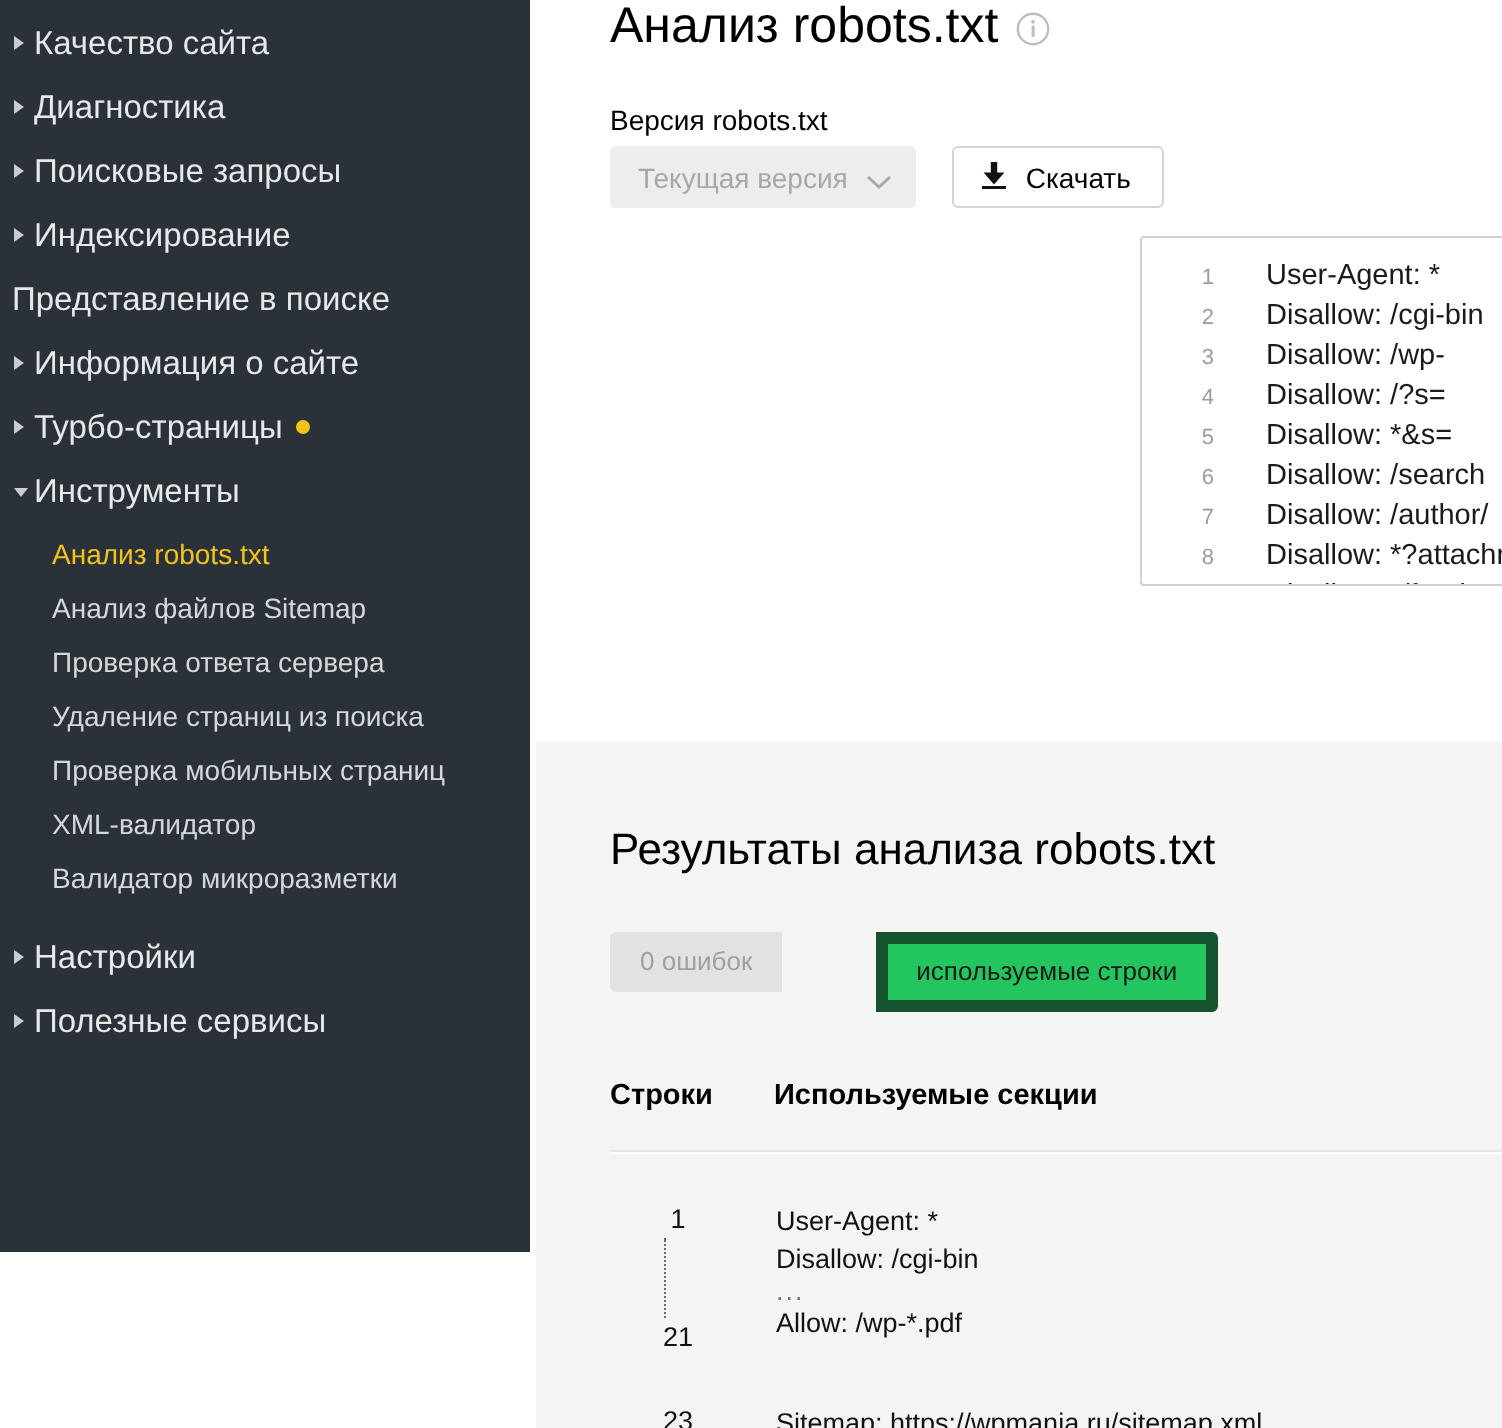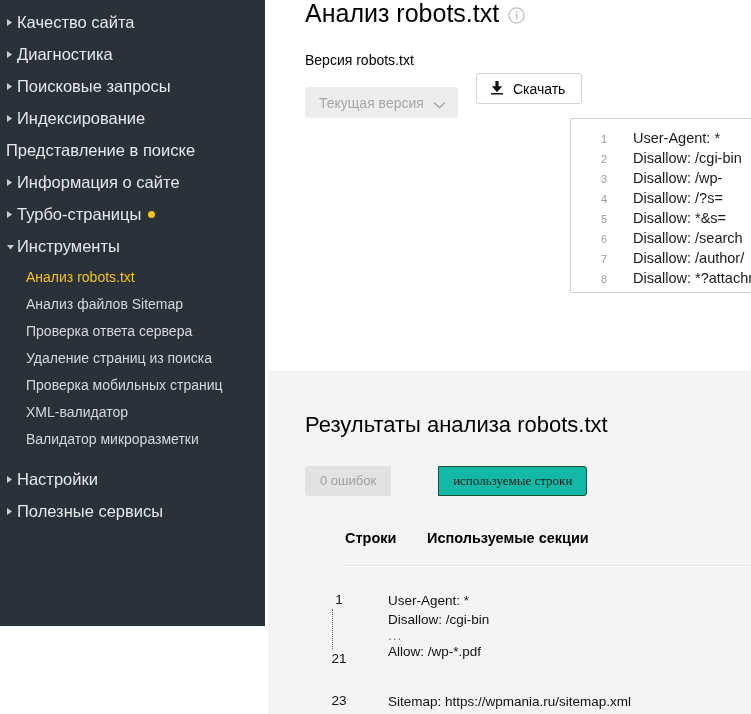--- a/index.html
+++ b/index.html
@@ -136,21 +136,20 @@
     border: none;
     border-radius: 3px;
     color: #a7a7a7;
     font-size: 14px;
     font-family: "Liberation Sans", sans-serif;
     height: 31px;
     padding: 0 12px 0 14px;
     display: flex;
     align-items: center;
     cursor: pointer;
-    margin-top: 14px;
   }
   .select-btn .chev {
     margin-left: 9px;
     display: inline-block;
     position: relative;
     top: 1px;
   }
   .download-btn {
     margin-left: 18px;
     background: #ffffff;
@@ -247,39 +246,37 @@
     cursor: pointer;
     white-space: nowrap;
   }
   .tab.errors {
     background: #e2e2e2;
     color: #a0a0a0;
     border: 1px solid #e2e2e2;
     border-radius: 3px 0 0 3px;
   }
   .tab.active {
-    background: #14b8a6;
+    background: #22c55e;
     color: #1a1a1a;
-    border: 1px solid #14532d;
+    border: 6px solid #14532d;
     border-radius: 0 3px 3px 0;
-    font-family: Liberation Serif, serif;
   }
   .res-table {
     margin-top: 34px;
     width: 100%;
   }
   .res-head {
     display: flex;
     font-size: 14.5px;
     font-weight: bold;
     color: #000;
     padding-bottom: 19px;
     border-bottom: 1px solid #e6e6e6;
     box-shadow: 0 1px 0 #ffffff;
-    margin-left: 40px;
   }
   .col-lines {
     width: 82px;
     min-width: 82px;
   }
   .col-sections {
     flex: 1;
   }
   .res-row {
     display: flex;

